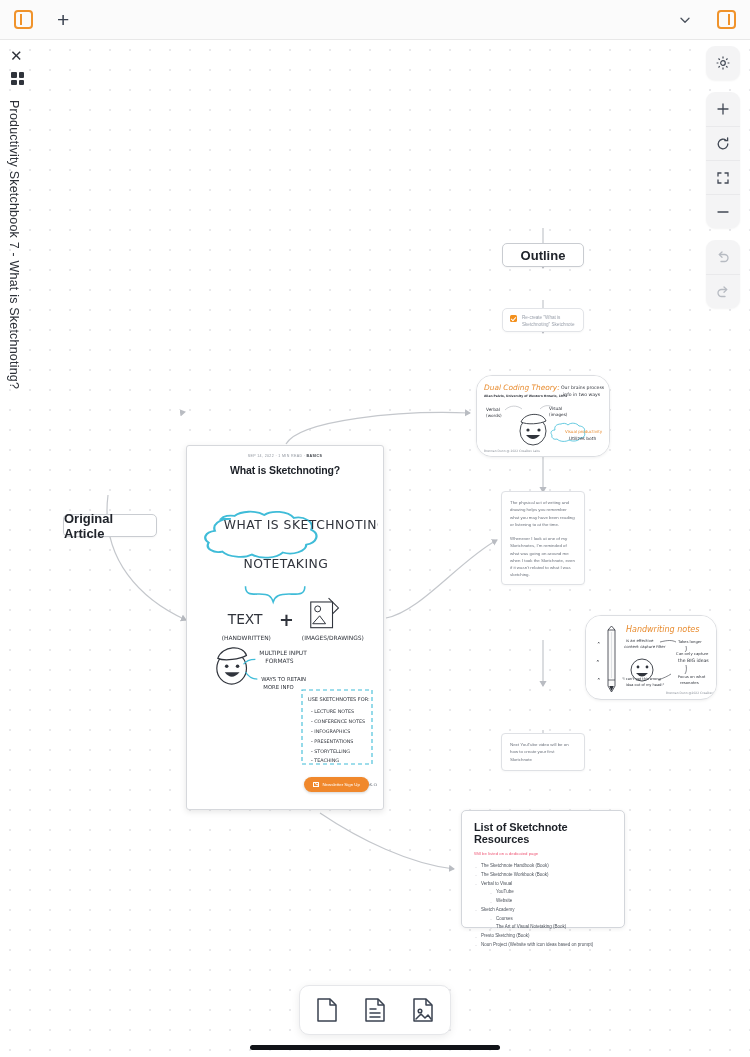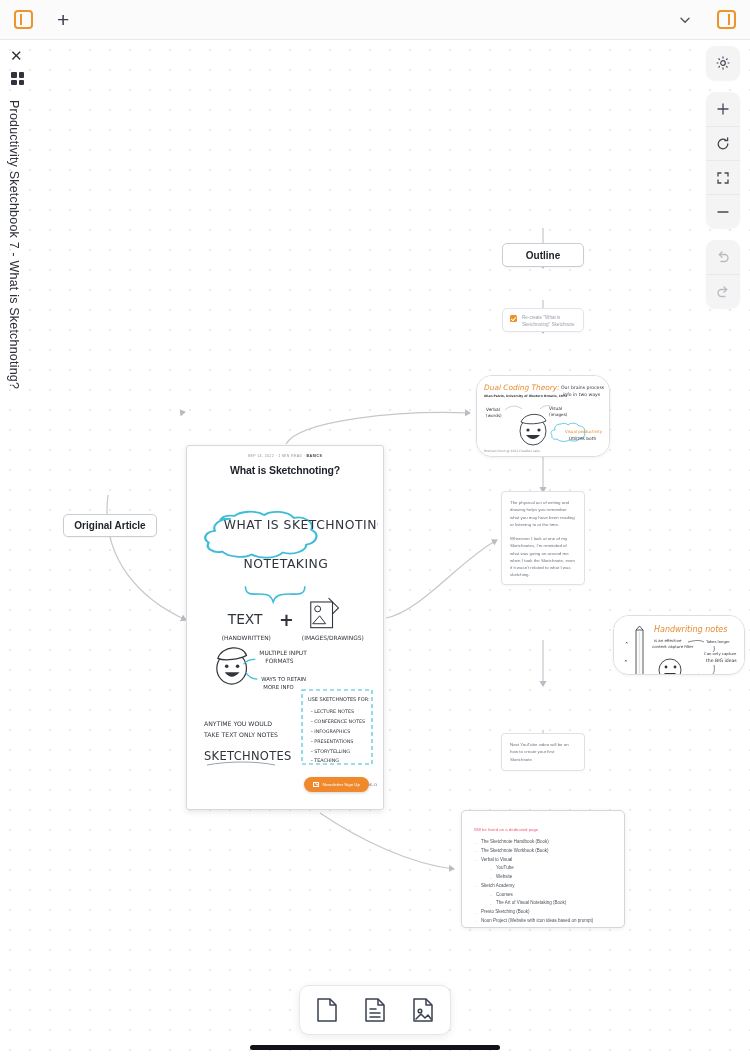--- a/index.html
+++ b/index.html
@@ -68,21 +68,21 @@
     color: #414854; font-size: 15px;
   }
   .tool-btn + .tool-btn { border-top: 1px solid #e9e9eb; }
   .tool-btn.dim { color: #b7bbc2; }
   .tool-btn svg { display: block; }
 
   
   .node { position: absolute; background: #fff; }
   .node-title {
     border: 1px solid #c9ccd1; border-radius: 5px;
-    font-size: 10px; font-weight: bold; color: #20242b;
+    font-size: 13px; font-weight: bold; color: #20242b;
     display: flex; align-items: center; justify-content: center;
     box-shadow: 0 1px 2px rgba(0,0,0,.04);
   }
   .node-task {
     border: 1px solid #e2e4e8; border-radius: 5px; padding: 5px 7px;
     display: flex; gap: 5px; align-items: flex-start;
     box-shadow: 0 1px 2px rgba(0,0,0,.03);
   }
   .chkbox {
     width: 7px; height: 7px; background: #f3901d; border-radius: 1.5px;
@@ -270,21 +270,21 @@
         <text x="92" y="64" font-size="4.4" fill="#30343c" class="hand">Utilizes both</text>
         <text x="7" y="76" font-size="3" fill="#8d939c" class="hand">Brennan Dunn @ 2022 CreaDev Labs</text>
       </svg>
     </div>
 
     <div class="node node-text" style="left:501px; top:451px; width:84px; height:94px;">
       <p>The physical act of writing and drawing helps you remember what you may have been reading or listening to at the time.</p>
       <p>Whenever I look at one of my Sketchnotes, I'm reminded of what was going on around me when I took the Sketchnote, even if it wasn't related to what I was sketching.</p>
     </div>
 
-    <div class="node node-img" style="left:585px; top:575px; width:132px; height:60px;margin-left:28px;">
+    <div class="node node-img" style="left:585px; top:575px; width:132px; height:85px;">
       <svg viewBox="0 0 132 82" width="132" height="82">
         <rect width="132" height="82" fill="#fff"></rect>
 
         <path d="M22,14 L29,14 L29,70 L25.5,76 L22,70 z" fill="#fafafa" stroke="#30343c" stroke-width=".8"></path>
         <path d="M22,64 L29,64" stroke="#30343c" stroke-width=".7"></path>
         <path d="M23.2,70 L27.8,70 L25.5,75 z" fill="#30343c"></path>
         <path d="M22,14 L25.5,10 L29,14" fill="none" stroke="#30343c" stroke-width=".8"></path>
         <line x1="25.5" y1="16" x2="25.5" y2="62" stroke="#cfd2d6" stroke-width=".6"></line>
 
         <path d="M12,26 l1.4,1.4 M13.4,26 l-1.4,1.4" stroke="#30343c" stroke-width=".6"></path>
@@ -312,20 +312,21 @@
         <path d="M72,64 C78,62 82,60 85,58" fill="none" stroke="#30343c" stroke-width=".6"></path>
         <text x="80" y="78" font-size="3" fill="#8d939c" class="hand">Brennan Dunn @2022 CreaDevLabs</text>
       </svg>
     </div>
 
     <div class="node node-text" style="left:501px; top:693px; width:84px; height:38px;">
       <p>Next YouTube video will be on how to create your first Sketchnote</p>
     </div>
 
     <div class="node node-res" style="left:461px; top:770px; width:164px; height:118px;">
+      <div class="res-title">List of Sketchnote Resources</div>
       <div class="res-sub">Will be listed on a dedicated page</div>
       <div class="res-list">
         <ul id="res-root">
             <li>The Sketchnote Handbook (Book)</li>
             <li>The Sketchnote Workbook (Book)</li>
             <li>Verbal to Visual<ul>
                 <li>YouTube</li>
                 <li>Website</li>
               </ul></li>
             <li>Sketch Academy<ul>
@@ -373,28 +374,20 @@
             <text x="66" y="180" font-size="6" fill="#30343c" class="hand">FORMATS</text>
             <text x="62" y="198" font-size="5.4" fill="#30343c" class="hand">WAYS TO RETAIN</text>
             <text x="64" y="206" font-size="5.4" fill="#30343c" class="hand">MORE INFO</text>
             <path d="M56,176 C50,176 46,178 44,181" fill="none" stroke="#3fbcd8" stroke-width="1.2"></path>
             <path d="M58,196 C52,196 48,192 46,189" fill="none" stroke="#3fbcd8" stroke-width="1.2"></path>
 
             <text x="16" y="222" font-size="0" fill="#30343c"></text>
           </svg>
         </div>
 
-        <div style="position:absolute; left:16px; top:270px; width:100px;">
-          <svg viewBox="0 0 100 52" width="100" height="52">
-            <text x="1" y="10" font-size="6.2" fill="#30343c" class="hand">ANYTIME YOU WOULD</text>
-            <text x="1" y="21" font-size="6.2" fill="#30343c" class="hand">TAKE TEXT ONLY NOTES</text>
-            <text x="1" y="44" font-size="11.5" fill="#30343c" class="hand" letter-spacing=".3">SKETCHNOTES</text>
-            <path d="M4,49 C26,45 52,45 72,49" fill="none" stroke="#9aa0ab" stroke-width="1"></path>
-          </svg>
-        </div>
 
         <div style="position:absolute; left:114px; top:243px; width:76px;">
           <svg viewBox="0 0 76 82" width="76" height="82">
             <rect x="1" y="1" width="70" height="74" fill="none" stroke="#3fbcd8" stroke-width="1.1" stroke-dasharray="4,3"></rect>
             <text x="7" y="12" font-size="5" fill="#30343c" class="hand">USE SKETCHNOTES FOR:</text>
             <text x="10" y="24" font-size="4.8" fill="#30343c" class="hand">- LECTURE NOTES</text>
             <text x="10" y="34" font-size="4.8" fill="#30343c" class="hand">- CONFERENCE NOTES</text>
             <text x="10" y="44" font-size="4.8" fill="#30343c" class="hand">- INFOGRAPHICS</text>
             <text x="10" y="54" font-size="4.8" fill="#30343c" class="hand">- PRESENTATIONS</text>
             <text x="10" y="64" font-size="4.8" fill="#30343c" class="hand">- STORYTELLING</text>

